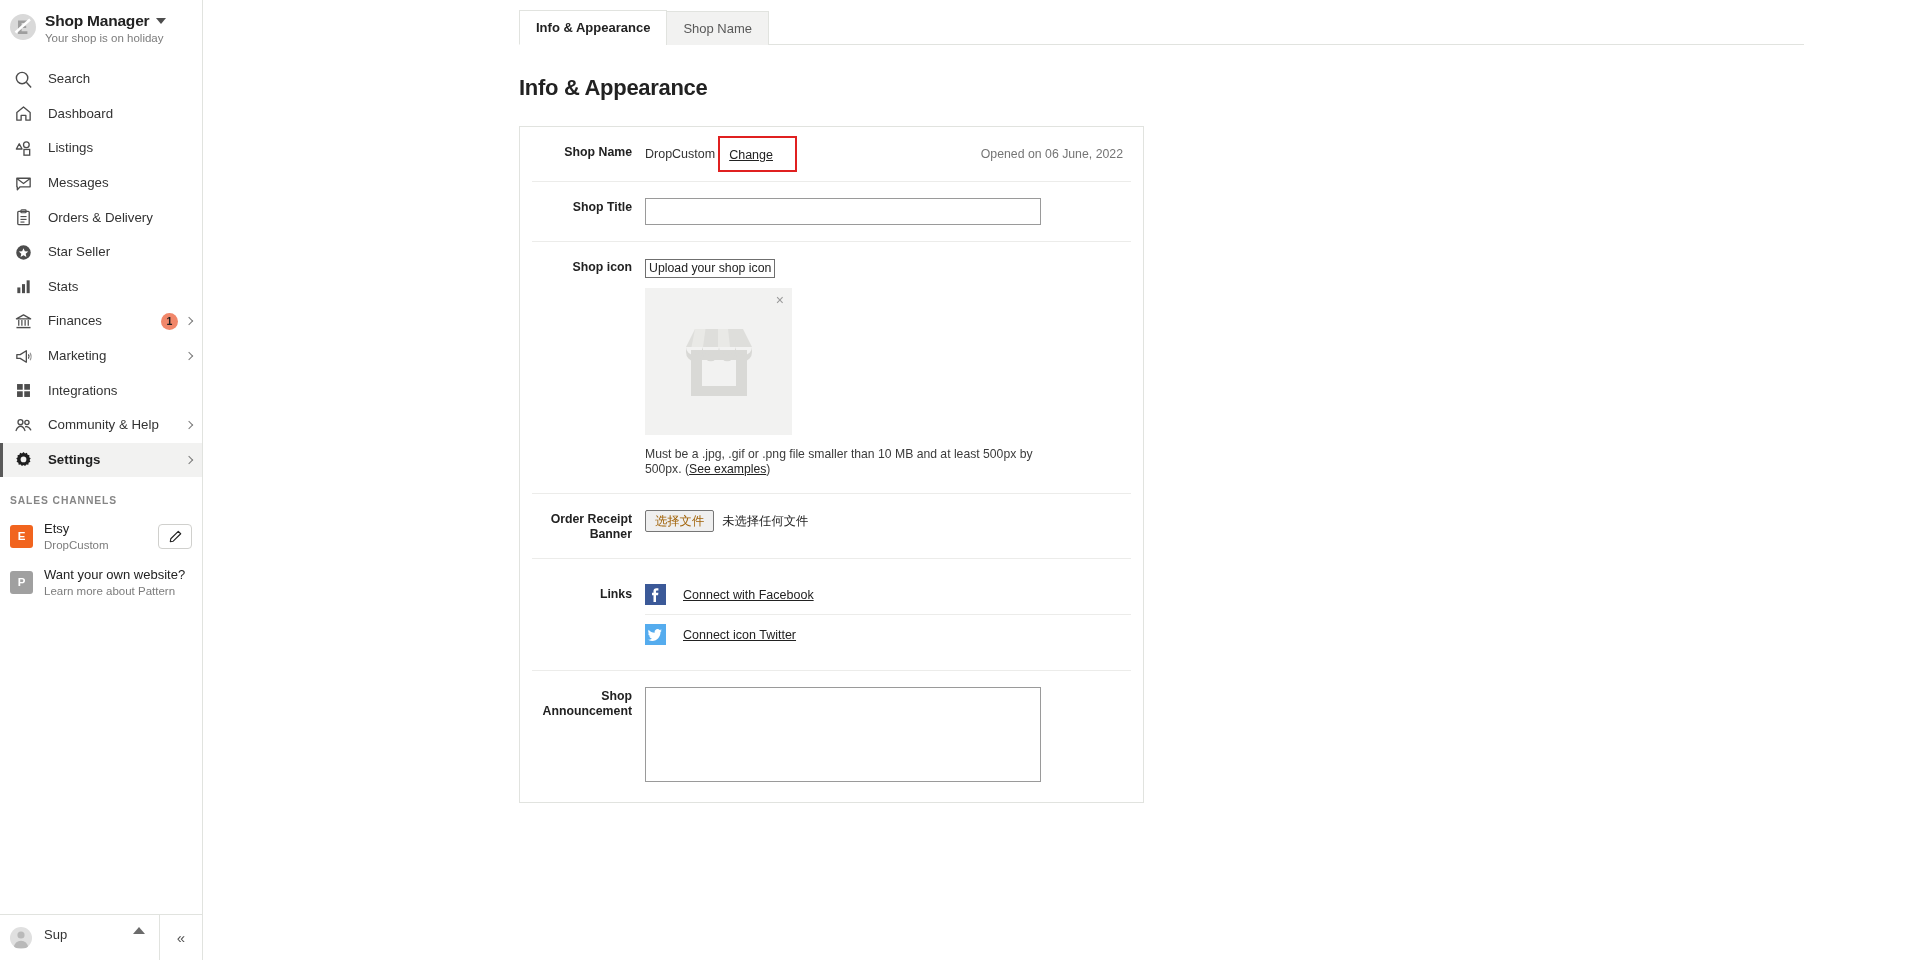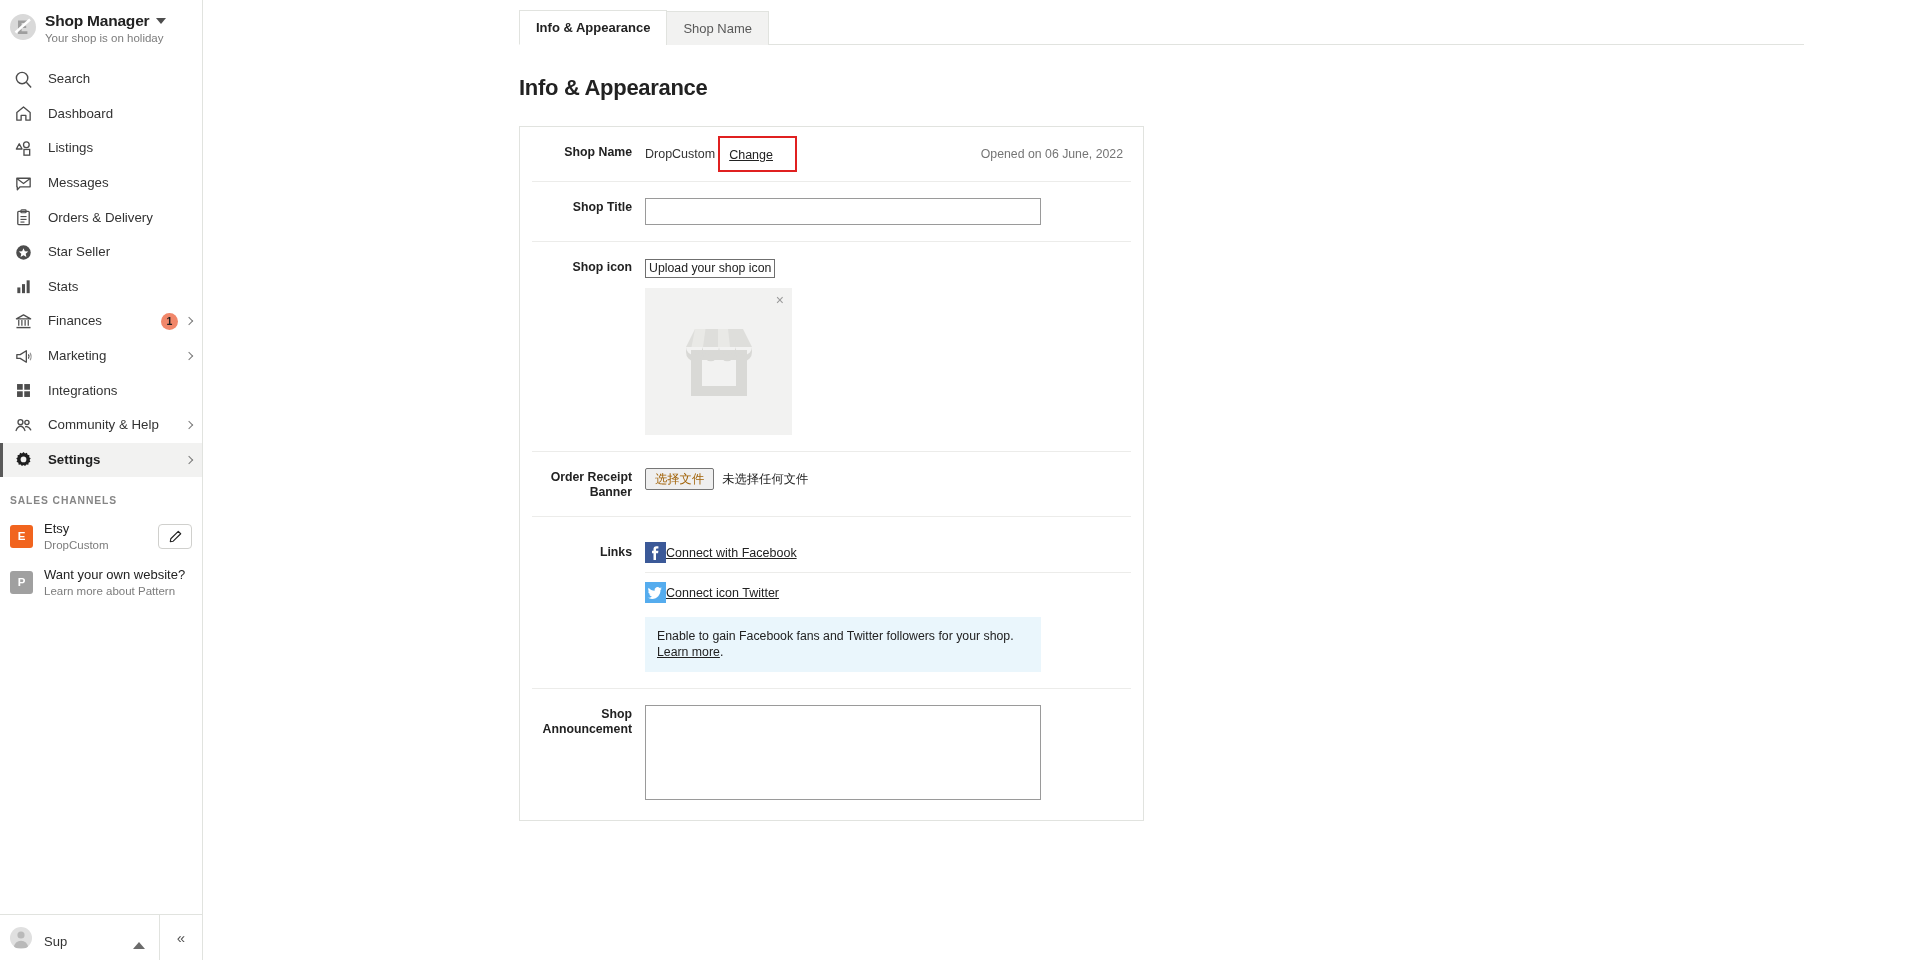--- a/index.html
+++ b/index.html
@@ -112,21 +112,21 @@
     border: 1px solid #d0d0cd; border-radius: 4px;
     background: #fff; display: flex; align-items: center; justify-content: center;
     cursor: pointer;
   }
 
   .sb-footer {
     border-top: 1px solid #e1e3df;
     height: 46px; display: flex; align-items: center;
     background: #fff;
   }
-  .user-chip { display: flex; align-items: flex-end; flex: 1; padding-left: 10px; cursor: pointer; }
+  .user-chip { display: flex; align-items: flex-start; flex: 1; padding-left: 10px; cursor: pointer; }
   .user-av {
     width: 22px; height: 22px; border-radius: 50%;
     background: #e0e0e0; overflow: hidden; position: relative;
   }
   .user-name { font-size: 13px; color: #333; margin-left: 12px; }
   .caret-up {
     margin-left: auto; margin-right: 14px;
     width: 0; height: 0;
     border-left: 6px solid transparent;
     border-right: 6px solid transparent;
@@ -252,21 +252,21 @@
   .link-row {
     display: flex; align-items: center;
     padding: 9px 0; border-bottom: 1px solid #ececea;
   }
   .link-row.last { border-bottom: none; }
   .soc {
     width: 21px; height: 21px; flex: 0 0 21px;
     display: flex; align-items: center; justify-content: center;
     border-radius: 2px; color: #fff; font-weight: bold;
   }
-  .soc-lbl { }
+  .soc-lbl { margin-left: 17px; }
   .notice {
     background: #eaf6fc; padding: 11px 12px 12px 12px;
     font-size: 12.3px; color: #222; line-height: 16px;
     width: 396px; margin-top: 5px;
   }
   .notice .link { font-size: 12.3px; }
 </style>
 </head>
 <body>
 
@@ -522,20 +522,23 @@
                 <svg width="92" height="92" viewBox="0 0 92 92">
                   <rect x="18" y="34" width="56" height="46" fill="#d9d9d6"></rect>
                   <rect x="29" y="44" width="34" height="26" fill="#f2f2f1"></rect>
                   <path d="M13 31 L22 13 H70 L79 31 Z" fill="#dededb"></path>
                   <path d="M22 13 L18.5 31 H30 L32.5 13 Z" fill="#e9e9e6"></path>
                   <path d="M45 13 L45 31 H57 L55 13 Z" fill="#e9e9e6"></path>
                   <path d="M13 31 a8 8 0 0 0 16.5 0 a8 8 0 0 0 16.5 0 a8 8 0 0 0 16.5 0 a8 8 0 0 0 16.5 0 L79 36 a8 9 0 0 1 -16.5 0 a8 9 0 0 1 -16.5 0 a8 9 0 0 1 -16.5 0 a8 9 0 0 1 -16.5 0 Z" fill="#d9d9d6"></path>
                 </svg>
               </span>
             </div>
+            <div class="help-txt">
+              <span>Must be a .jpg, .gif or .png file smaller than 10 MB and at least 500px by 500px. (</span><span class="link">See examples</span><span>)</span>
+            </div>
           </div>
         </div>
 
         <div class="row">
           <div class="row-label">Order Receipt Banner</div>
           <div class="row-body">
             <div class="file-line">
               <span class="file-btn">选择文件</span>
               <span class="file-none">未选择任何文件</span>
             </div>
@@ -559,24 +562,20 @@
             <div class="link-row last">
               <span class="soc" style="background:#55acee">
                 <svg width="21" height="21" viewBox="0 0 21 21">
                     <rect width="21" height="21" fill="#55acee"></rect>
                     <path d="M17 6.4 c-0.5 0.25 -1.1 0.4 -1.7 0.5 c0.6 -0.4 1 -0.95 1.25 -1.65 c-0.55 0.35 -1.2 0.6 -1.85 0.75 c-0.55 -0.6 -1.3 -0.95 -2.15 -0.95 c-1.65 0 -2.95 1.35 -2.95 3 c0 0.25 0.03 0.5 0.08 0.7 c-2.45 -0.1 -4.6 -1.3 -6.05 -3.1 c-0.25 0.45 -0.4 0.95 -0.4 1.5 c0 1.05 0.5 1.95 1.3 2.5 c-0.5 0 -0.95 -0.15 -1.35 -0.35 v0.05 c0 1.45 1 2.65 2.35 2.9 c-0.25 0.08 -0.5 0.1 -0.78 0.1 c-0.18 0 -0.38 -0.02 -0.55 -0.05 c0.38 1.2 1.45 2.05 2.75 2.08 c-1 0.8 -2.28 1.25 -3.65 1.25 c-0.23 0 -0.47 -0.02 -0.7 -0.05 c1.3 0.85 2.85 1.32 4.5 1.32 c5.4 0 8.35 -4.5 8.35 -8.4 v-0.38 c0.58 -0.4 1.08 -0.92 1.47 -1.52 z" fill="#ffffff"></path>
                   </svg>
               </span>
               <span class="link soc-lbl">Connect icon Twitter</span>
             </div>
 
-            <div class="notice">
-              <span>Enable to gain Facebook fans and Twitter followers for your shop. </span><br>
-              <span class="link">Learn more</span><span>.</span>
-            </div>
           </div>
         </div>
 
         <div class="row">
           <div class="row-label">Shop Announcement</div>
           <div class="row-body">
             <textarea class="txt-area" style=""></textarea>
           </div>
         </div>
 

